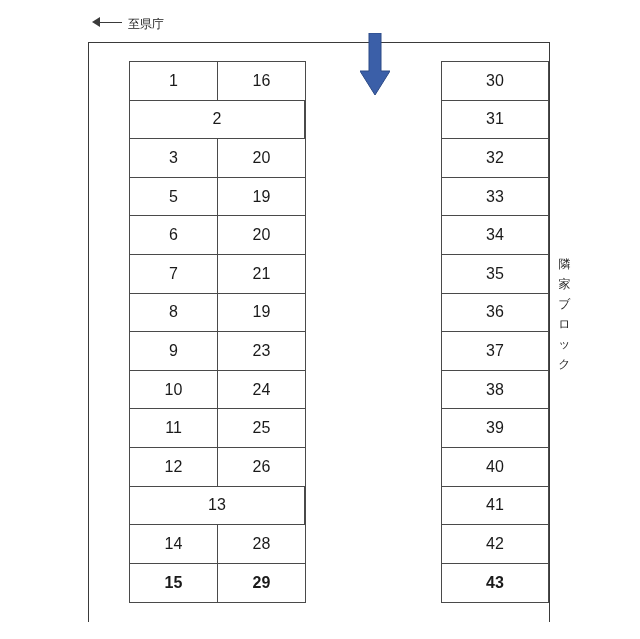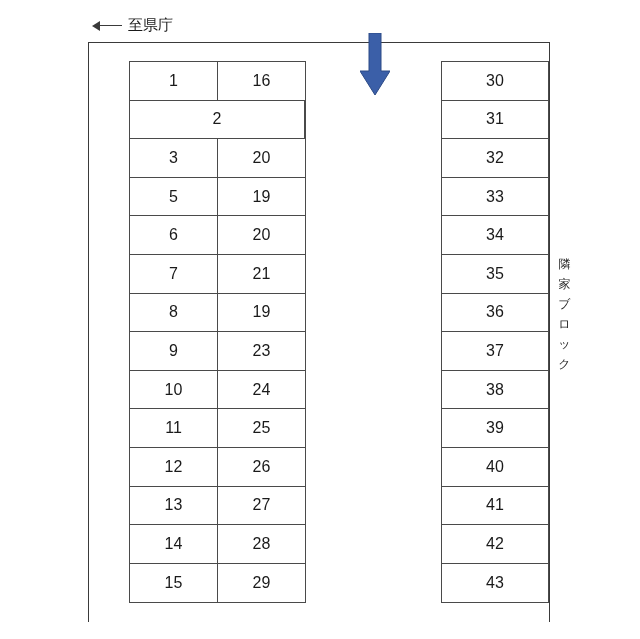--- a/index.html
+++ b/index.html
@@ -49,23 +49,22 @@
     height: 580px;
     border-left: 1.5px solid #3a3a3a;
   }
 
   
   .to-pref {
     position: absolute;
     left: 92px;
     top: 16px;
     display: flex;
-    align-items: center;
     gap: 6px;
-    font-size: 15px;
+    font-size: 12px;
     color: #1a1a1a;
   }
   .arrow-left {
     display: inline-block;
     width: 30px;
     height: 12px;
     position: relative;
   }
   .arrow-left::before {
     content: "";
@@ -118,20 +117,21 @@
   }
 
   .row {
     display: flex;
     height: 38.6px;
     border-bottom: 1.2px solid #4a4a4a;
     box-sizing: border-box;
   }
   .row:last-child {
     border-bottom: none;
+    font-weight: bold;
   }
   .cell {
     flex: 1 1 0;
     display: flex;
     align-items: center;
     justify-content: center;
     font-size: 16px;
     color: #1a1a1a;
     box-sizing: border-box;
   }
@@ -212,21 +212,20 @@
     <div class="row">
       <div class="cell divider">11</div>
       <div class="cell">25</div>
     </div>
     <div class="row">
       <div class="cell divider">12</div>
       <div class="cell">26</div>
     </div>
     <div class="row">
       <div class="cell divider">13</div>
-      <div class="cell">27</div>
     </div>
     <div class="row">
       <div class="cell divider">14</div>
       <div class="cell">28</div>
     </div>
     <div class="row">
       <div class="cell divider">15</div>
       <div class="cell">29</div>
     </div>
   </div>

